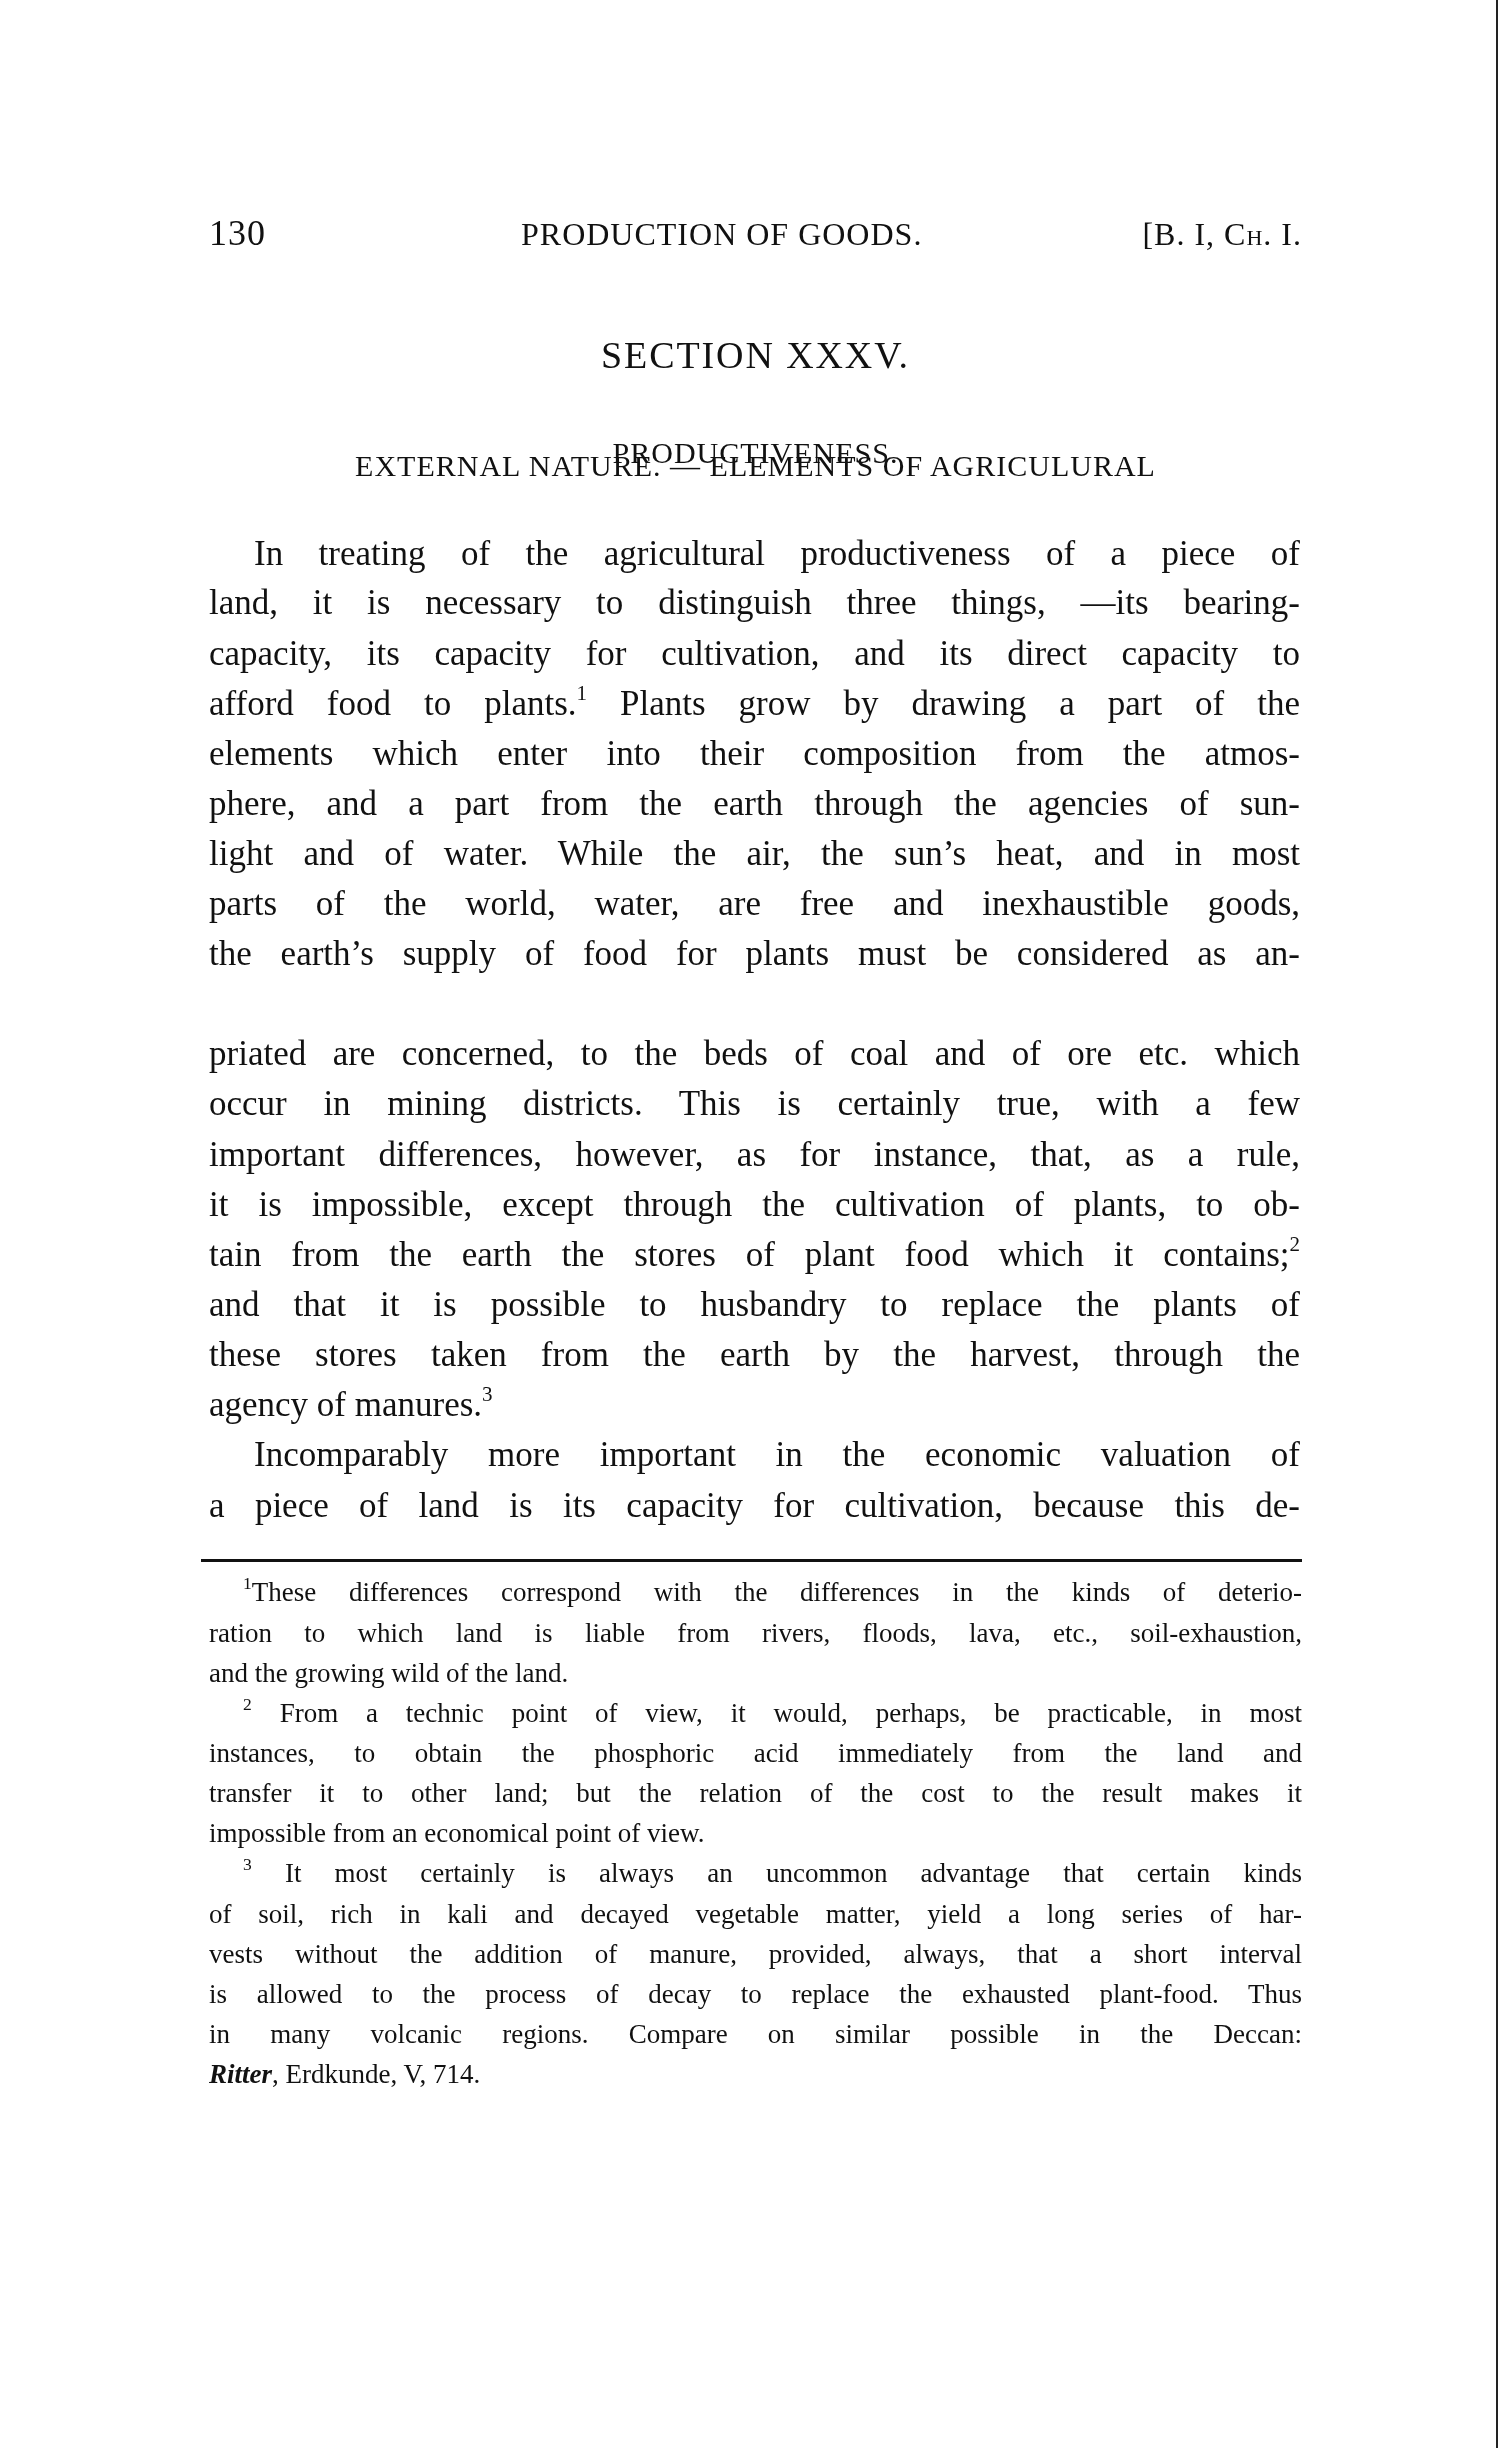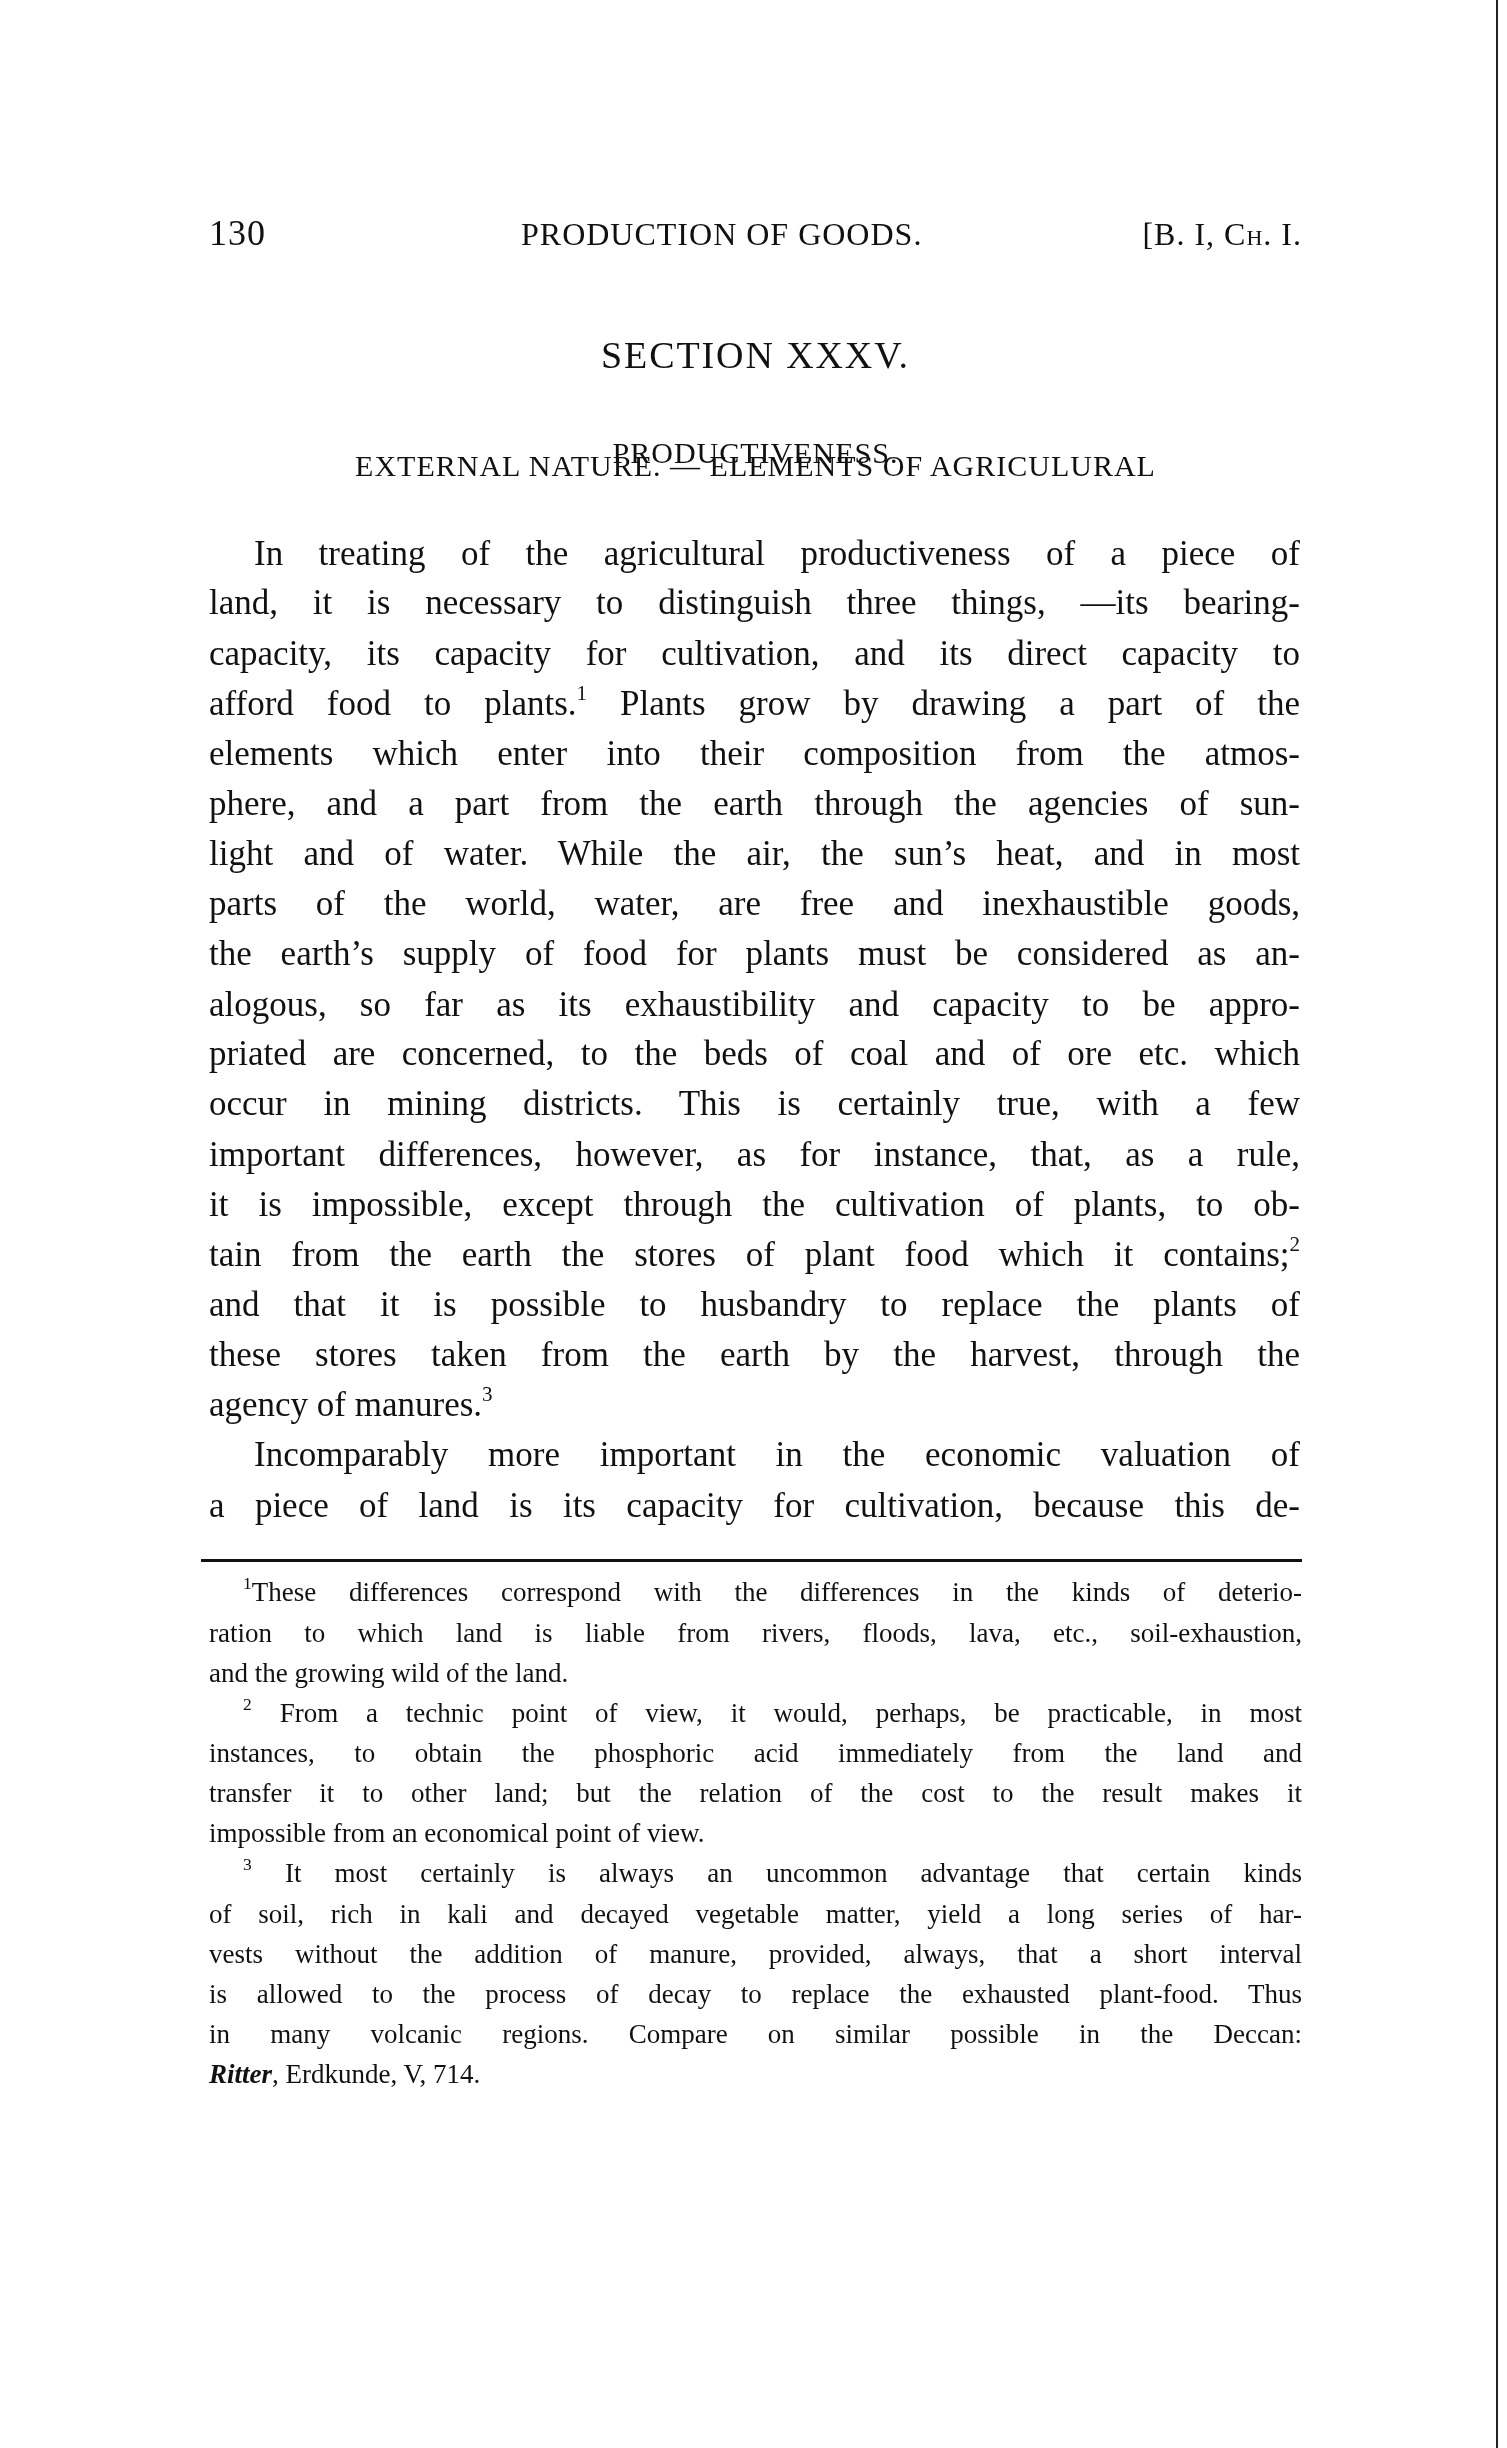--- a/index.html
+++ b/index.html
@@ -54,21 +54,20 @@
 
   <div class="line indent" style="top:529px">In treating of the agricultural productiveness of a piece of</div>
   <div class="line" style="top:578px">land, it is necessary to distinguish three things, —its bearing-</div>
   <div class="line" style="top:629px">capacity, its capacity for cultivation, and its direct capacity to</div>
   <div class="line" style="top:679px"><span>afford food to plants.</span><sup>1</sup> <span>Plants grow by drawing a part of the</span></div>
   <div class="line" style="top:729px">elements which enter into their composition from the atmos-</div>
   <div class="line" style="top:779px">phere, and a part from the earth through the agencies of sun-</div>
   <div class="line" style="top:829px">light and of water. While the air, the sun’s heat, and in most</div>
   <div class="line" style="top:879px">parts of the world, water, are free and inexhaustible goods,</div>
   <div class="line" style="top:929px">the earth’s supply of food for plants must be considered as an-</div>
-  <div class="line" style="top:980px">alogous, so far as its exhaustibility and capacity to be appro-</div>
   <div class="line" style="top:1029px">priated are concerned, to the beds of coal and of ore etc. which</div>
   <div class="line" style="top:1079px">occur in mining districts. This is certainly true, with a few</div>
   <div class="line" style="top:1130px">important differences, however, as for instance, that, as a rule,</div>
   <div class="line" style="top:1180px">it is impossible, except through the cultivation of plants, to ob-</div>
   <div class="line" style="top:1230px"><span>tain from the earth the stores of plant food which it contains;</span><sup>2</sup></div>
   <div class="line" style="top:1280px">and that it is possible to husbandry to replace the plants of</div>
   <div class="line" style="top:1330px">these stores taken from the earth by the harvest, through the</div>
   <div class="line last" style="top:1380px"><span>agency of manures.</span><sup>3</sup></div>
   <div class="line indent" style="top:1430px">Incomparably more important in the economic valuation of</div>
   <div class="line" style="top:1481px">a piece of land is its capacity for cultivation, because this de-</div>

